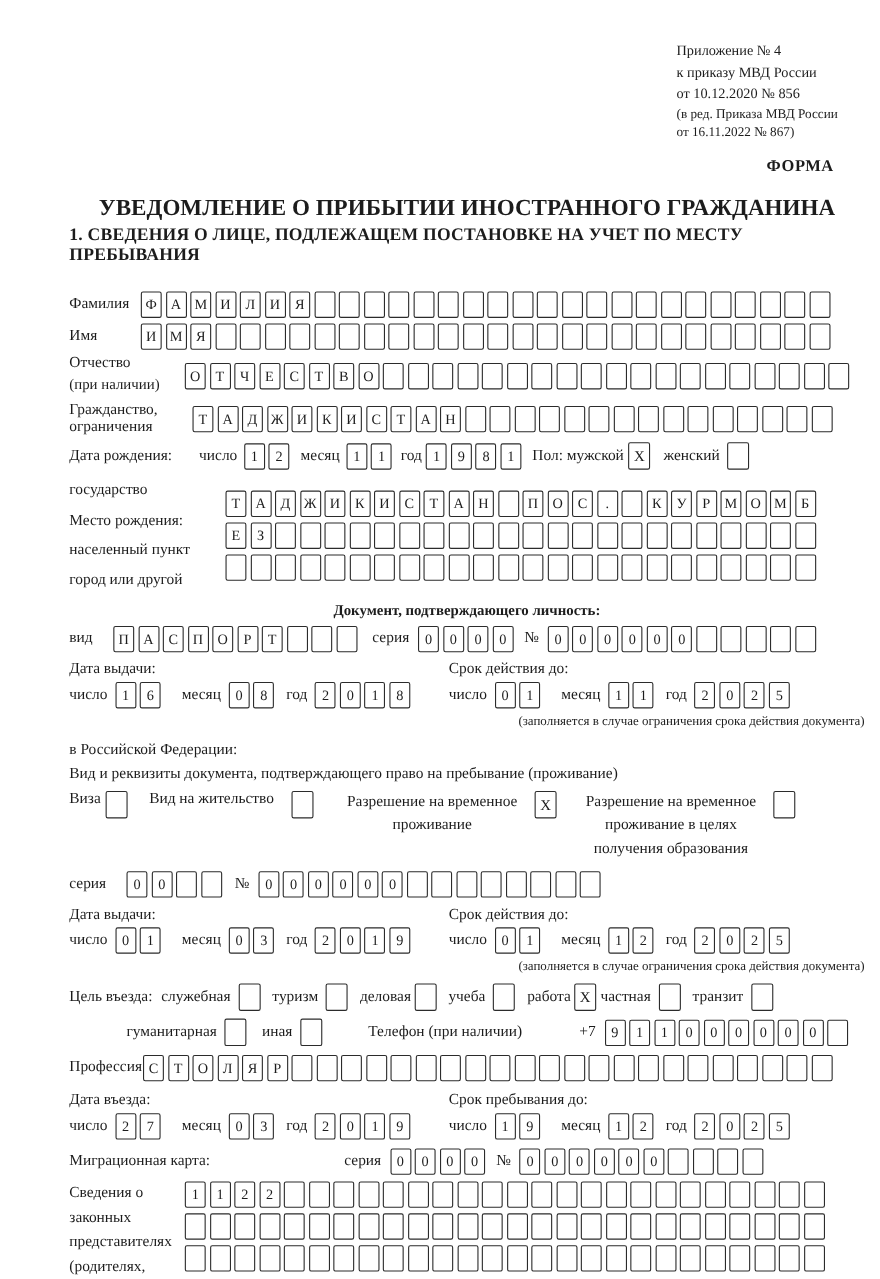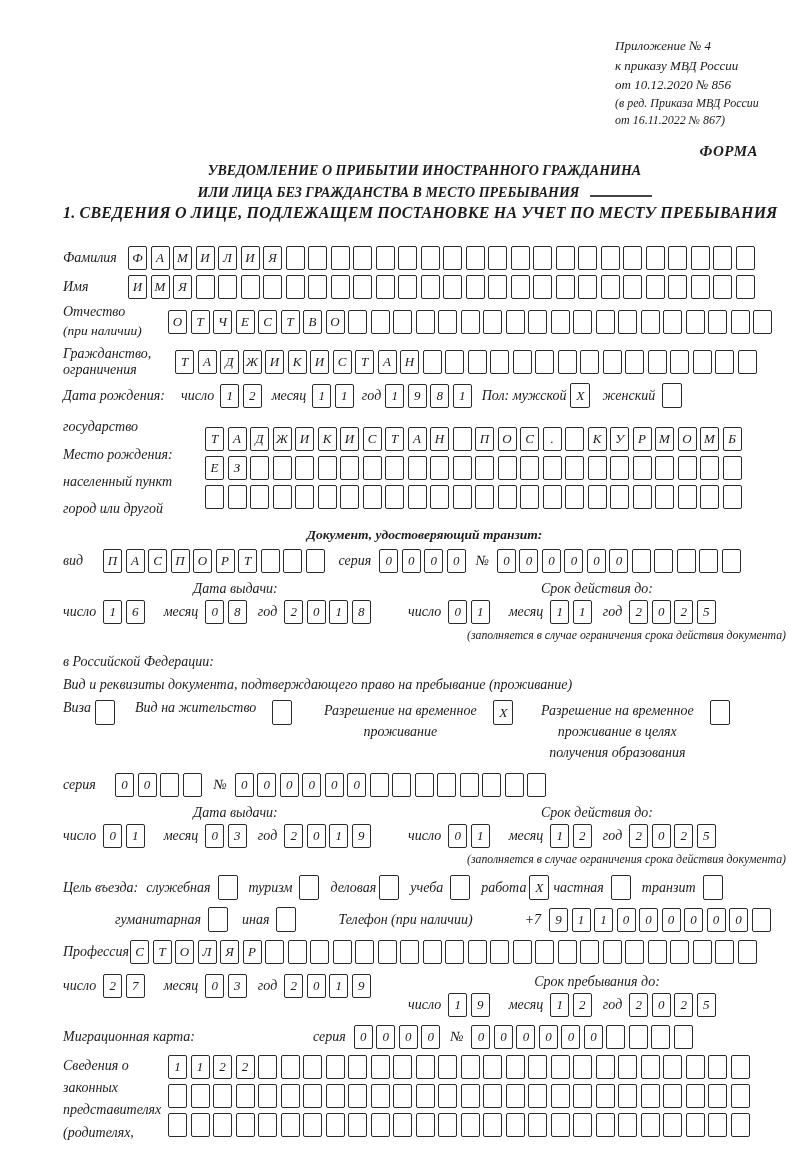--- a/index.html
+++ b/index.html
@@ -1,25 +1,25 @@
 <!DOCTYPE html>
 <html><head>
 <meta charset="utf-8">
 <style>
   html,body{margin:0;padding:0;background:#fff;}
   body{width:800px;height:1163px;overflow:hidden;
        font-family:"Liberation Serif","DejaVu Serif",serif;color:#1c1c1c;}
-  .page{box-sizing:border-box;width:800px;height:1163px;padding:36px 14px 0 63px;position:relative;font-style:italic;}
+  .page{box-sizing:border-box;width:800px;height:1163px;padding:36px 14px 0 63px;position:relative;}
 
   
   .annex{margin-left:552px;font-size:13px;line-height:1.5;}
   .annex .amend{font-size:12px;line-height:1.45;}
   .form-word{text-align:right;padding-right:28px;font-weight:bold;font-size:15px;margin-top:14px;letter-spacing:.5px;}
 
-  .title{text-align:center;font-weight:bold;font-size:14px;line-height:1.55;}
+  .title{text-align:center;font-weight:bold;font-size:21px;line-height:1.55;margin-top:12px;}
   .blank-line{display:inline-block;width:62px;border-bottom:2px solid #444;height:13px;margin-left:10px;}
   .section-heading{font-weight:bold;font-size:16px;margin-bottom:24px;letter-spacing:.2px;}
 
   
   .row{display:flex;align-items:center;margin-bottom:5px;}
   .row-top{display:flex;align-items:center;margin-bottom:5px;}
   .lbl{font-size:14px;flex:none;}
   .lbl2{font-size:13.5px;line-height:1.6;}
   .w65{width:65px;}
   .w105{width:105px;}
@@ -27,21 +27,21 @@
   .w40{width:40px;}
 
   .cells{display:flex;gap:3.5px;flex:none;}
   .cell{box-sizing:border-box;width:19px;height:24px;border:1.6px solid #2b2b2b;border-radius:2px;
         display:flex;align-items:center;justify-content:center;font-size:13px;flex:none;background:#fff;}
   .cb{box-sizing:border-box;width:20px;height:25px;border:1.6px solid #2b2b2b;border-radius:2px;
       display:inline-flex;align-items:center;justify-content:center;font-size:13.5px;flex:none;margin-left:7px;background:#fff;}
 
   .stack{display:flex;flex-direction:column;gap:5px;}
 
-  .center-head{text-align:center;font-size:14px;margin-bottom:3px;}
+  .center-head{font-size:14px;margin-bottom:3px;}
   .two-col{display:flex;align-items:flex-start;margin-bottom:4px;}
   .col-l{width:345px;flex:none;}
   .col-r{flex:1;}
   .dgroup{display:flex;align-items:center;gap:5px;}
   .dgroup .dl{font-size:14px;margin-right:2px;}
   .dgroup .gap{width:9px;}
   .note-row{text-align:right;font-size:11.8px;margin:1px 0 8px 0;}
 
   .intro{font-size:14px;line-height:1.6;margin-bottom:4px;}
   .opt-row{display:flex;align-items:flex-start;margin:4px 0 10px 0;}
@@ -71,21 +71,20 @@
     <div>к приказу МВД России</div>
     <div>от 10.12.2020 № 856</div>
     <div class="amend">(в ред. Приказа МВД России</div>
     <div class="amend">от 16.11.2022 № 867)</div>
   </div>
 
   <div class="form-word">ФОРМА</div>
 
   <div class="title">
     <div>УВЕДОМЛЕНИЕ О ПРИБЫТИИ ИНОСТРАННОГО ГРАЖДАНИНА</div>
-    <div><span>ИЛИ ЛИЦА БЕЗ ГРАЖДАНСТВА В МЕСТО ПРЕБЫВАНИЯ</span><span class="blank-line"></span></div>
   </div>
 
   <div class="section-heading">1. СВЕДЕНИЯ О ЛИЦЕ, ПОДЛЕЖАЩЕМ ПОСТАНОВКЕ НА УЧЕТ ПО МЕСТУ ПРЕБЫВАНИЯ</div>
 
   <div class="row">
     <span class="lbl w65">Фамилия</span>
     <span class="cells">
         <span class="cell">Ф</span>
         <span class="cell">А</span>
         <span class="cell">М</span>
@@ -329,21 +328,21 @@
           <span class="cell"></span>
           <span class="cell"></span>
           <span class="cell"></span>
           <span class="cell"></span>
           <span class="cell"></span>
           <span class="cell"></span>
         </span>
     </span>
   </div>
 
-  <div class="doc-head">Документ, удостоверяющий транзит:</div>
+  <div class="doc-head">Документ, подтверждающего личность:</div>
 
   <div class="row">
     <span class="lbl w40">вид</span>
     <span class="cells">
         <span class="cell">П</span>
         <span class="cell">А</span>
         <span class="cell">С</span>
         <span class="cell">П</span>
         <span class="cell">О</span>
         <span class="cell">Р</span>
@@ -586,20 +585,21 @@
         <span class="cell"></span>
         <span class="cell"></span>
         <span class="cell"></span>
         <span class="cell"></span>
         <span class="cell"></span>
       </span>
   </div>
 
   <div class="two-col" style="margin-top:10px;">
     <div class="col-l">
+      <div class="center-head">Дата въезда:</div>
       <div class="dgroup">
         <span class="dl">число</span>
         <span class="cells">
             <span class="cell">2</span>
             <span class="cell">7</span>
           </span>
         <span class="gap"></span>
         <span class="dl">месяц</span>
         <span class="cells">
             <span class="cell">0</span>

